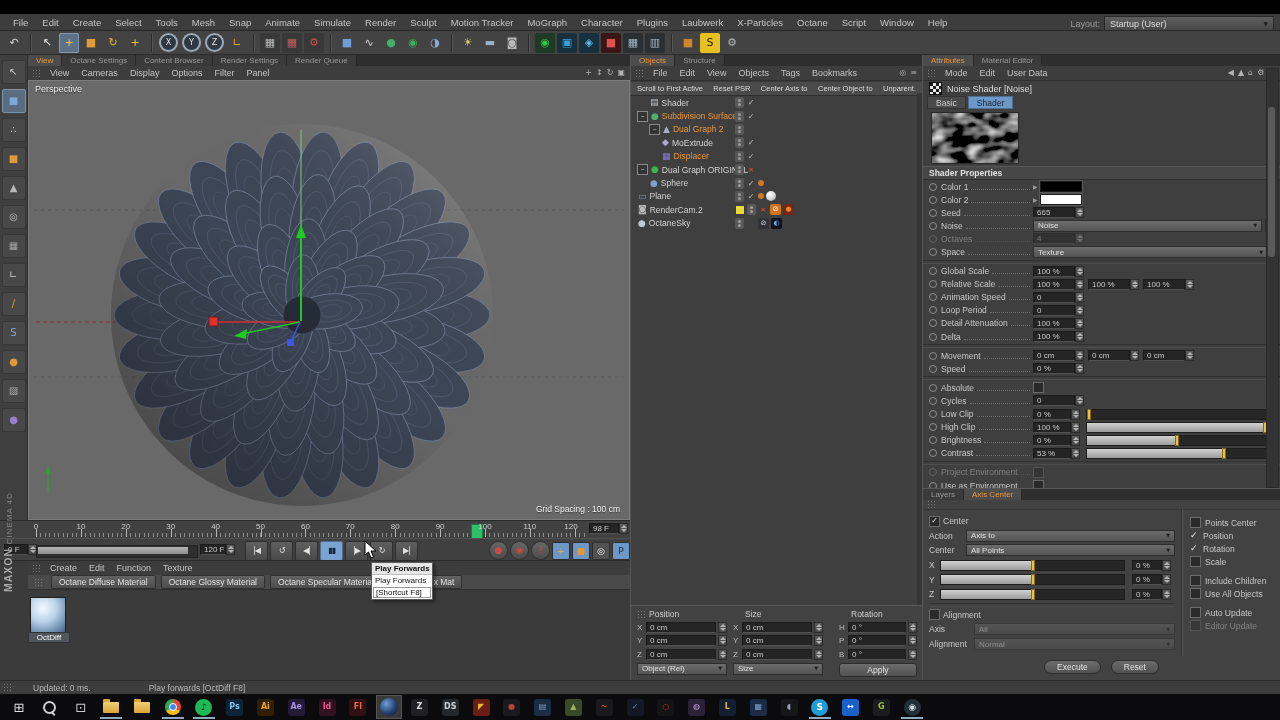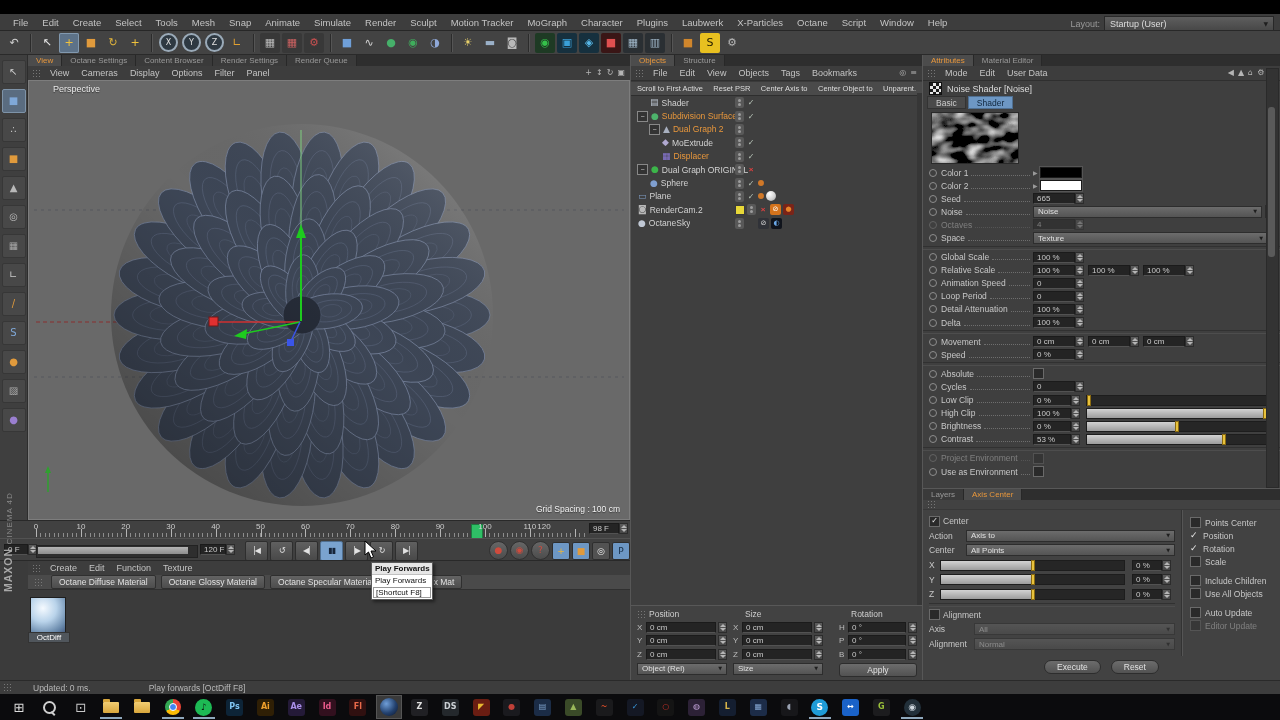--- a/index.html
+++ b/index.html
@@ -35,21 +35,21 @@
   .ptab{padding:0 8px;font-size:8px;color:#999;background:#3a3a3a;border-right:1px solid #282828;
         display:flex;align-items:center;white-space:nowrap;}
   .ptab.active{background:#4c4c4c;color:#e8973c;}
   .menurow{height:14px;background:#3d3d3d;border-bottom:1px solid #2f2f2f;display:flex;align-items:center;}
   .menurow .menu-item{font-size:9px;padding:0 6px;}
   .corner{margin-left:auto;display:flex;gap:4px;padding-right:5px;color:#b5b5b5;font-size:9px;}
   
   #vp-tabs{left:28px;top:55px;width:602px;}
   #vp-menubar{left:28px;top:66px;width:602px;}
   #viewport{left:28px;top:80px;width:602px;height:440px;background:#696969;box-shadow:inset 0 0 0 1px #7d7d7d;}
-  #vp-label{left:25px;top:4px;color:#e9e9e9;font-size:9px;text-shadow:0 1px 1px rgba(0,0,0,.5);}
+  #vp-label{left:7px;top:4px;color:#e9e9e9;font-size:9px;text-shadow:0 1px 1px rgba(0,0,0,.5);}
   #vp-grid-label{right:10px;bottom:6px;color:#f2f2f2;font-size:8.5px;text-shadow:0 1px 1px rgba(0,0,0,.45);}
   
   #timeline{left:0;top:520px;width:630px;height:18px;background:#414141;border-top:1px solid #292929;}
   .tl-num{position:absolute;top:1px;font-size:8px;color:#ccc;transform:translateX(-50%);}
   #tl-minor{position:absolute;left:36px;width:549px;bottom:2px;height:4px;
             background:repeating-linear-gradient(90deg,#8d8d8d 0 1px,transparent 1px 4.49px);}
   #tl-major{position:absolute;left:36px;width:549px;bottom:2px;height:8px;
             background:repeating-linear-gradient(90deg,#b5b5b5 0 1px,transparent 1px 44.9px);}
   #tl-playhead{position:absolute;top:3px;width:10px;height:13px;background:#2fbf66;border:1px solid #1d7a40;}
   #tl-frame-field{position:absolute;left:589px;top:2px;display:flex;}
@@ -793,21 +793,21 @@
       <span class="tl-num" style="left: 125.8px;">20</span>
       <span class="tl-num" style="left: 170.7px;">30</span>
       <span class="tl-num" style="left: 215.6px;">40</span>
       <span class="tl-num" style="left: 260.5px;">50</span>
       <span class="tl-num" style="left: 305.4px;">60</span>
       <span class="tl-num" style="left: 350.3px;">70</span>
       <span class="tl-num" style="left: 395.2px;">80</span>
       <span class="tl-num" style="left: 440.1px;">90</span>
       <span class="tl-num" style="left: 485px;">100</span>
       <span class="tl-num" style="left: 529.9px;">110</span>
-      <span class="tl-num" style="left: 544px;">120</span>
+      <span class="tl-num" style="left: 571px;">120</span>
     </div>
 
   <div class="abs" id="transport">
     <div class="abs" style="left:4px;top:5px;display:flex">
       <span class="fld" style="width:24px">0 F</span>
       <span class="stepper"></span>
     </div>
     <div id="tp-scroll">
         <div id="tp-thumb"></div>
       </div>
@@ -1095,20 +1095,21 @@
           <feComponentTransfer>
             <feFuncR type="gamma" amplitude="2.6" exponent="3.2" offset="-0.18"></feFuncR>
             <feFuncG type="gamma" amplitude="2.6" exponent="3.2" offset="-0.18"></feFuncG>
             <feFuncB type="gamma" amplitude="2.6" exponent="3.2" offset="-0.18"></feFuncB>
             <feFuncA type="linear" slope="0" intercept="1"></feFuncA>
           </feComponentTransfer>
         </filter>
       </defs>
       <rect width="86" height="50" filter="url(#nz)"></rect>
     </svg>
+    <div id="attr-section">Shader Properties</div>
     <div id="attr-rows">
         <div class="arow">
           <span class="adot"></span>
           <span class="alabel">
             <span>Color 1</span>
             <span class="leader"></span>
           </span>
           <span class="tri glyph">▶</span>
           <span class="swatch" style="background: rgb(0, 0, 0);"></span>
         </div>

